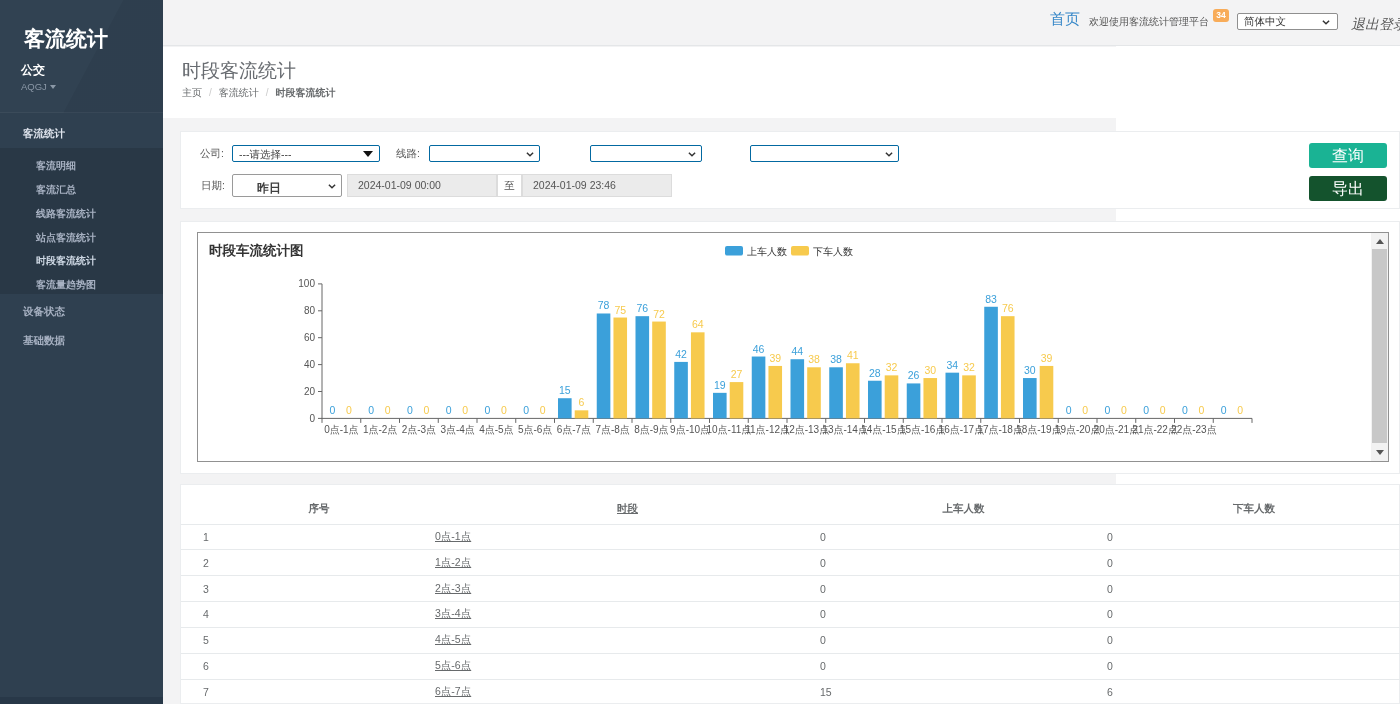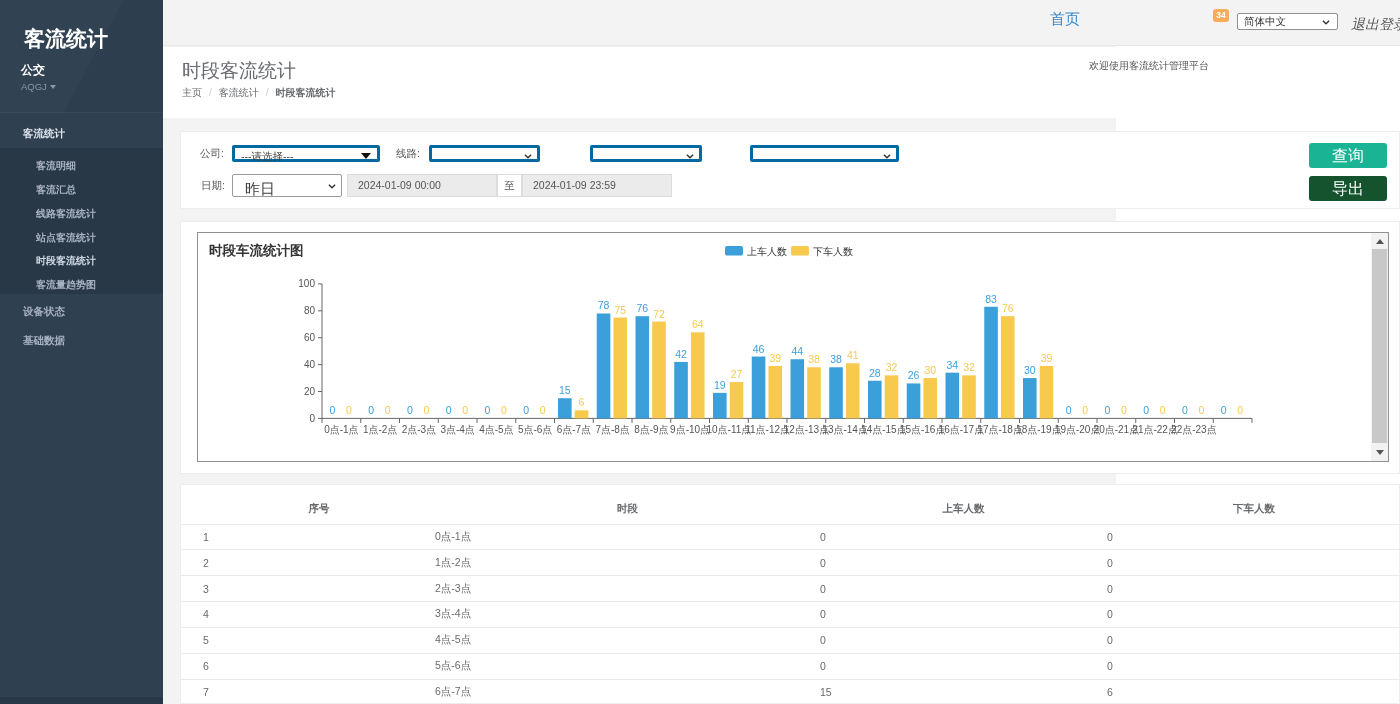--- a/index.html
+++ b/index.html
@@ -17,66 +17,66 @@
 #sb-aqgj { position:absolute; left:21px; top:81px; font-size:9.5px; color:#8b98a7; }
 .caret { display:inline-block; width:0; height:0; border-left:3.5px solid transparent; border-right:3.5px solid transparent; border-top:4px solid #8b98a7; margin-left:3px; vertical-align:1px; }
 .nav1 { position:absolute; left:23px; font-size:10.5px; font-weight:bold; color:#a7b1c2; }
 #nav-sub { position:absolute; left:0; top:148px; width:163px; height:146px; background:#293846; }
 .nav2 { position:absolute; left:36px; font-size:10px; font-weight:bold; color:#a7b1c2; }
 #sb-sec { position:absolute; left:0; top:112px; width:163px; height:36px; border-top:1px solid rgba(255,255,255,0.05); }
 
 
 #topbar { position:absolute; left:163px; top:0; width:1237px; height:46px; background:#f3f3f4; border-bottom:1px solid #e4e6e8; }
 #tb-home { position:absolute; left:1050px; top:10px; font-size:15px; color:#3687c8; }
-#tb-welcome { position:absolute; left:1089px; top:15px; font-size:10px; color:#555; white-space:nowrap;margin-top:44px; }
+#tb-welcome { position:absolute; left:1089px; top:15px; font-size:10px; color:#555; white-space:nowrap; }
 #tb-badge { position:absolute; left:1213px; top:9px; width:16px; height:13px; background:#f8ac59; color:#fff; font-size:8.5px; font-weight:bold; text-align:center; line-height:13px; border-radius:3px; }
 #tb-lang { position:absolute; left:1237px; top:13px; width:101px; height:17px; background:#fff; border:1px solid #8f8f8f; border-radius:2px; font-size:10.5px; color:#333; line-height:15px; padding-left:6px; }
 #tb-logout { position:absolute; left:1351px; top:16px; font-size:14px; color:#555; white-space:nowrap;font-style:italic; }
 
 
 #heading { position:absolute; left:163px; top:47px; width:1237px; height:71px; background:#ffffff; }
 #pg-title { position:absolute; left:182px; top:58px; font-size:19px; font-weight:normal; color:#686c71; }
 #bc { position:absolute; left:182px; top:86px; font-size:10px; color:#676a6c; }
 #bc b { color:#676a6c; }
 #bc .sep { color:#ccc; margin:0 7px; }
 
 
 .ibox { position:absolute; left:180px; width:1220px; background:#ffffff; border:1px solid #ebedef; }
 #filter { top:131px; height:78px; }
 #chartbox { top:221px; height:253px; }
 #tablebox { top:484px; height:220px; }
 
 
 .flabel { position:absolute; font-size:10.5px; color:#585858; }
-.sel { position:absolute; height:17px; background:#fff; border:3px solid #0369a1; border-radius:2px; }
+.sel { position:absolute; height:17px; background:#fff; border:1px solid #0369a1; border-radius:2px; }
 .sel .txt { position:absolute; left:6px; top:1px; font-size:10.5px; color:#404040; line-height:14px; }
 .chev { position:absolute; right:5px; top:4px; width:8px; height:8px; }
 .tri { position:absolute; right:6px; top:5px; width:0; height:0; border-left:5.5px solid transparent; border-right:5.5px solid transparent; border-top:6px solid #111; }
 .dsel { position:absolute; height:23px; background:#fff; border:1px solid #9a9a9a; border-radius:2px; }
-.dsel .txt { position:absolute; left:12px; top:5px; font-size:15px; color:#404040; }
+.dsel .txt { position:absolute; left:24px; top:5px; font-size:12px; color:#404040;font-weight:bold; }
 .dinput { position:absolute; height:23px; background:#ebebeb; border:1px solid #dcdcdc; font-size:10.5px; color:#555; line-height:21px; padding-left:10px; }
 #zhi { position:absolute; left:497px; top:174px; width:25px; height:23px; background:#fff; border:1px solid #dcdcdc; font-size:10.5px; color:#555; text-align:center; line-height:21px; }
 .btn { position:absolute; left:1309px; width:78px; height:25px; border-radius:3px; color:#fff; font-size:16px; text-align:center; line-height:25px; }
 #btn-q { top:143px; background:#1ab394; }
 #btn-e { top:176px; background:#14532d; }
 
 
 #cpanel { position:absolute; left:197px; top:232px; width:1192px; height:230px; background:#fff; border:1px solid #919191; }
 #ctitle { position:absolute; left:11px; top:9px; font-size:13.5px; font-weight:bold; color:#333; }
 #sbar { position:absolute; right:0; top:0; width:17px; height:228px; background:#f2f2f2; }
 #sbar .btnup,#sbar .btndn { position:absolute; left:0; width:17px; height:17px; background:#f2f2f2; }
 #sbar .thumb { position:absolute; left:1px; top:16px; width:15px; height:194px; background:#c8c8c8; }
 .sarrow { position:absolute; left:4.5px; width:0; height:0; border-left:4px solid transparent; border-right:4px solid transparent; }
 
 
 #tablebox table { position:absolute; left:0; top:9px; width:1220px; border-collapse:collapse; table-layout:fixed; }
 #tablebox th { text-align:center; font-size:10.5px; font-weight:bold; color:#676a6c; border-bottom:1px solid #e7eaec; height:30px; padding:0; }
 #tablebox td { font-size:10.5px; color:#676a6c; border-bottom:1px solid #e7eaec; height:25.85px; padding:0; }
 #tablebox .c1 { padding-left:22px; width:254px; }
-#tablebox .c2 { width:385px; }
+#tablebox .c2 { width:385px;text-decoration:underline; }
 #tablebox .c3 { width:287px; }
 #tablebox .c4 { width:294px; }
 </style></head>
 <body>
 <div id="page">
 
   <div id="topbar"></div>
   <div id="heading"></div>
   <div id="tb-home" class="abs">首页</div>
   <div id="tb-welcome" class="abs">欢迎使用客流统计管理平台</div>
@@ -173,21 +173,21 @@
 
   <div class="flabel" style="left:201px;top:179px;">日期:</div>
   <div class="dsel" style="left:232px;top:174px;width:110px;">
       <div class="txt">昨日</div>
       <svg class="chev" style="top:7px" width="9" height="9" viewBox="0 0 9 9">
         <polyline points="1,3 4.5,6.5 8,3" fill="none" stroke="#333" stroke-width="1.6"></polyline>
       </svg>
     </div>
   <div class="dinput" style="left:347px;top:174px;width:150px;">2024-01-09 00:00</div>
   <div id="zhi">至</div>
-  <div class="dinput" style="left:522px;top:174px;width:150px;">2024-01-09 23:59</div>
+  <div class="dinput" style="left:522px;top:174px;width:150px;">2024-01-09 23:46</div>
   <div class="btn" id="btn-q">查询</div>
   <div class="btn" id="btn-e">导出</div>
 
   <div id="cpanel">
     <div id="ctitle">时段车流统计图</div>
     <svg width="1175" height="230" style="position:absolute;left:0;top:0;font-family:'Liberation Sans',sans-serif">
 <line x1="124.0" y1="50.9" x2="124.0" y2="185.4" stroke="#666666" stroke-width="1"></line>
 <line x1="123.5" y1="185.4" x2="1054.0" y2="185.4" stroke="#666666" stroke-width="1"></line>
 <line x1="120.0" y1="185.4" x2="124.0" y2="185.4" stroke="#666666" stroke-width="1"></line>
 <text x="117.0" y="188.9" text-anchor="end" font-size="10" fill="#555555">0</text>

